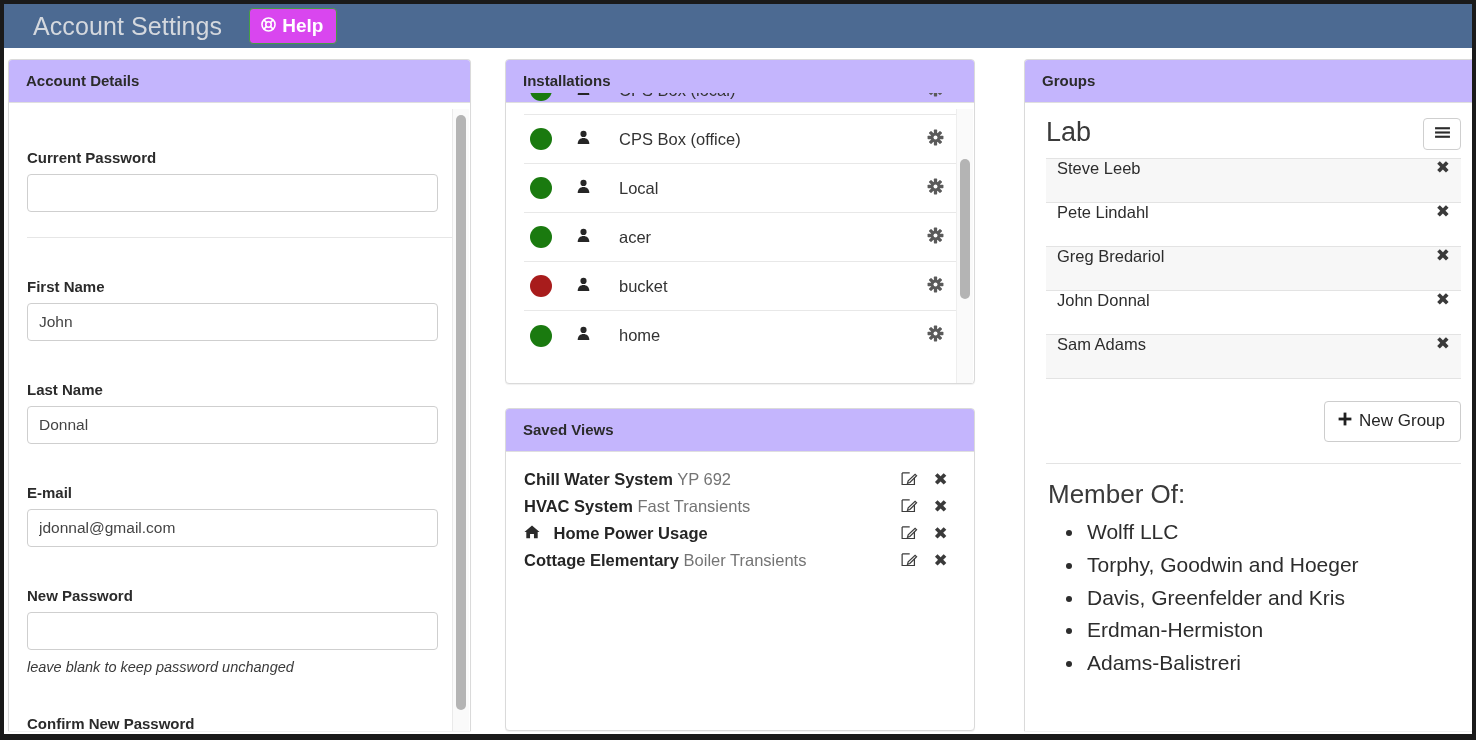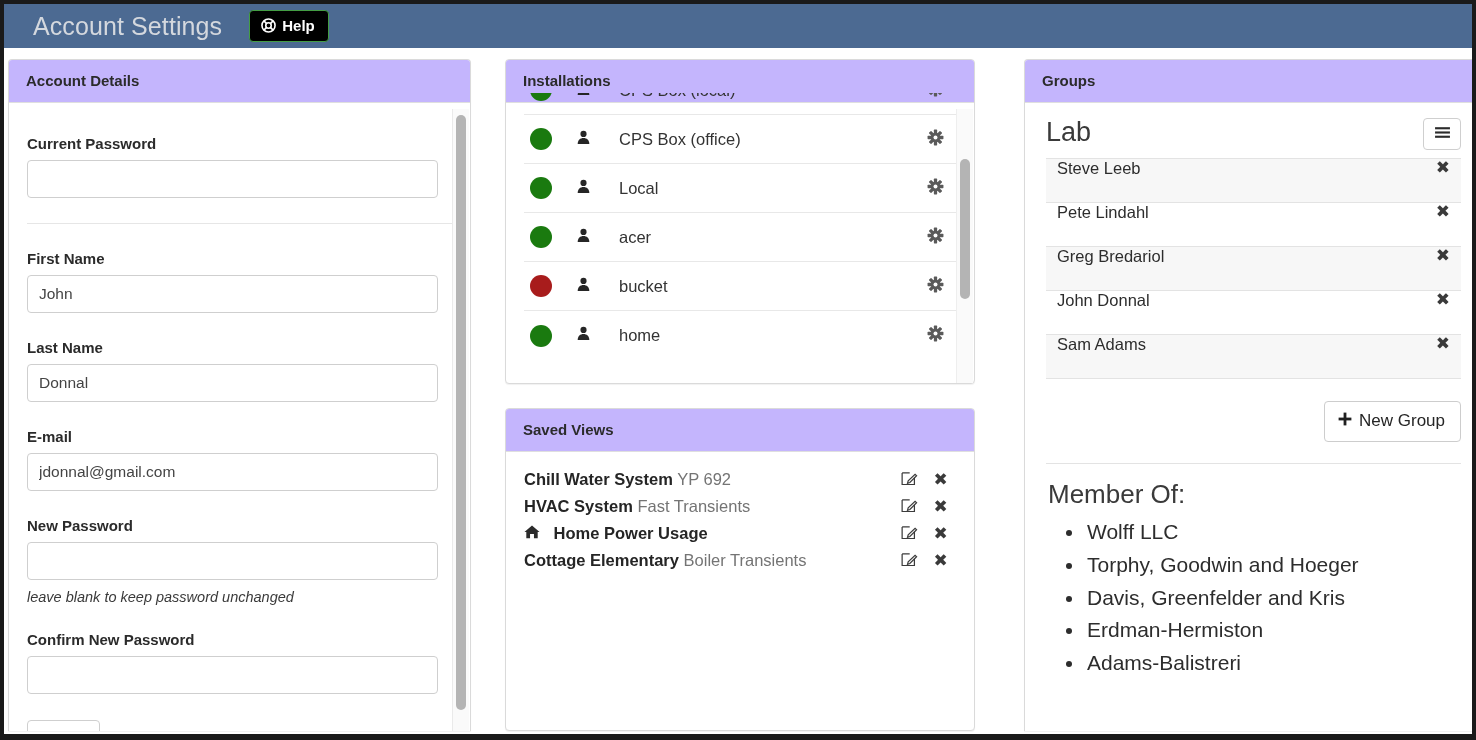--- a/index.html
+++ b/index.html
@@ -21,22 +21,22 @@
     position:absolute; left:0; top:0; width:1468px; height:44px;
     background:#4c6a92;
     display:flex; align-items:center;
   }
   .navbar-title {
     color:#d4d8de; font-size:25px; font-weight:400;
     margin-left:29px; letter-spacing:0.1px;
   }
   .help-btn {
     margin-left:27px;
-    background:#000000; border:1px solid #449d44; border-radius:4px;
-    color:#fff; font-size:15px; font-weight:700;
+    background:#d946ef; border:1px solid #449d44; border-radius:4px;
+    color:#fff; font-size:19px; font-weight:700;
     padding:7px 13px 8px 11px;
     display:flex; align-items:flex-start; gap:6px;
     cursor:pointer; line-height:1;
   }
   .ring-icon { display:inline-block; width:15px; height:15px; }
   
   .panel {
     position:absolute;
     background:#fff;
     border:1px solid #dadada;
@@ -53,21 +53,21 @@
   
   #panel-account {
     left:4px; top:55px; width:463px; height:672px;
     border-radius:4px 4px 0 0;
     border-bottom:none;
   }
   .account-body {
     position:absolute; left:0; top:49px; width:461px; height:622px;
     overflow:hidden; padding:0 18px;
   }
-  .form-group { margin-top:26px; }
+  .form-group { margin-top:40px; }
   .form-label {
     font-size:15px; font-weight:700; color:#2b2b2b; margin-bottom:8px;
     display:block;
   }
   .form-control {
     display:block; width:411px; height:38px;
     border:1px solid #cfcfcf; border-radius:4px;
     background:#fff; color:#444; font-size:15.5px;
     padding:0 11px;
     font-family:"Liberation Sans", sans-serif;

